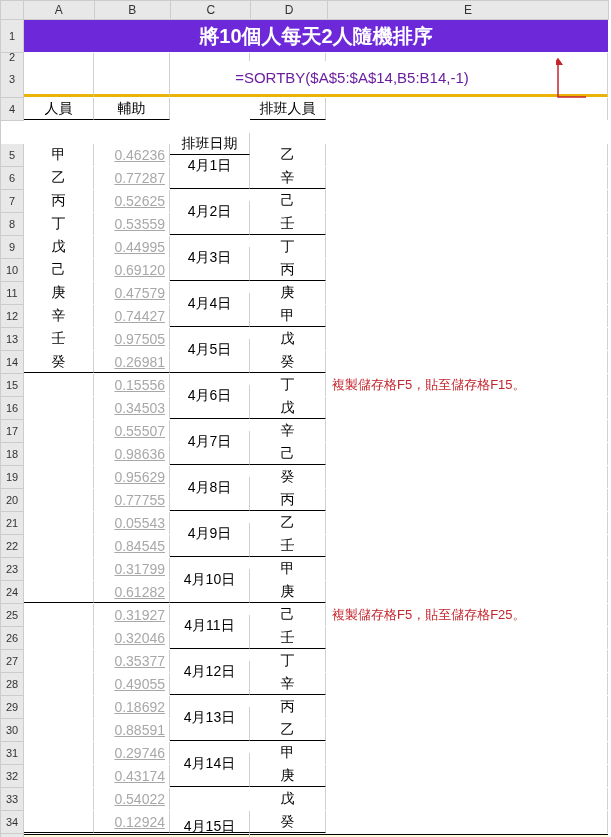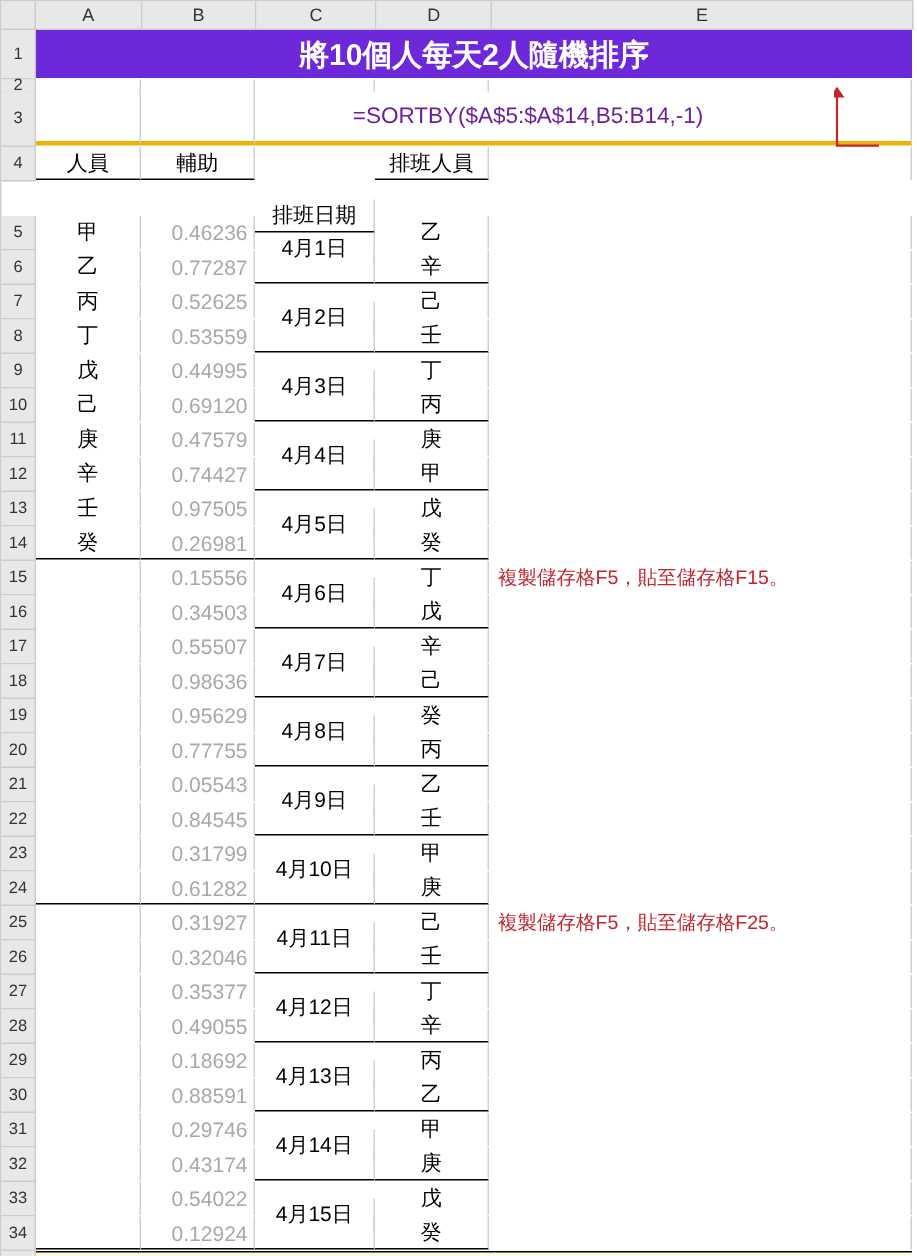--- a/index.html
+++ b/index.html
@@ -18,21 +18,21 @@
 .title-span { width: 584px; background: #6d28d9; color: #fff; font-size: 20px;
               font-weight: bold; display: flex; align-items: center; justify-content: center;
               height: 32px; }
 .low { height: 8px; } .low .cell { height: 8px; }
 .formula-row .cell { height: 36px; border-bottom: 3px solid #eab308; }
 .formula-txt { width: 282px; color: #6b1fa0; font-size: 15px; font-family: Arial, sans-serif;
                display: flex; align-items: center; padding-left: 2px; }
 
 .hrow .cell { height: 22px; border-bottom: 1px solid #000; font-size: 14px; color: #000; }
 .drow .cell { height: 22px; }
-.gray { color: #a8a8a8; }
+.gray { color: #a8a8a8; text-decoration: underline; }
 .right { justify-content: flex-end; padding-right: 4px; }
 .bb { border-bottom: 1px solid #000; }
 
 .note { color: #c4262e; font-size: 13px; display: flex; align-items: center;
         justify-content: flex-start; padding-left: 6px; }
 .footer-span { width: 584px; background: #fffbe0; color: #2e7a2e; font-size: 18px;
                display: flex; align-items: center; justify-content: center; height: 26px;
                border-top: 1px solid #000; }
 
 .arrow { position: absolute; left: 24px; top: -4px; pointer-events: none; }
@@ -313,21 +313,21 @@
         <div class="cell cA"></div>
         <div class="cell cB gray right">0.43174</div>
         <div class="cell cC bb"></div>
         <div class="cell cD bb">庚</div>
         <div class="cell cE note"></div>
       </div>
       <div class="row drow">
         <div class="rhdr">33</div>
         <div class="cell cA"></div>
         <div class="cell cB gray right">0.54022</div>
-        <div class="cell cC" style="border-bottom: none; height: 22px; align-items: center; padding-bottom: 0px; position: relative; top: 11px;">4月15日</div>
+        <div class="cell cC" style="border-bottom: none; height: 22px; align-items: center; padding-bottom: 0px; position: relative; top: 28px;">4月15日</div>
         <div class="cell cD">戊</div>
         <div class="cell cE note"></div>
       </div>
       <div class="row drow">
         <div class="rhdr">34</div>
         <div class="cell cA bb"></div>
         <div class="cell cB gray right bb">0.12924</div>
         <div class="cell cC bb"></div>
         <div class="cell cD bb">癸</div>
         <div class="cell cE note"></div>

